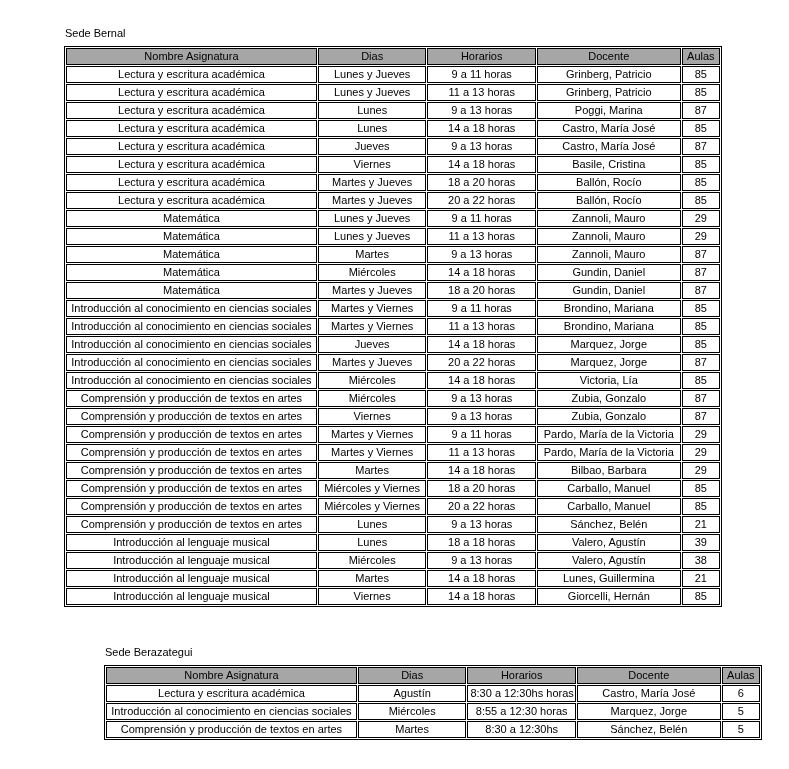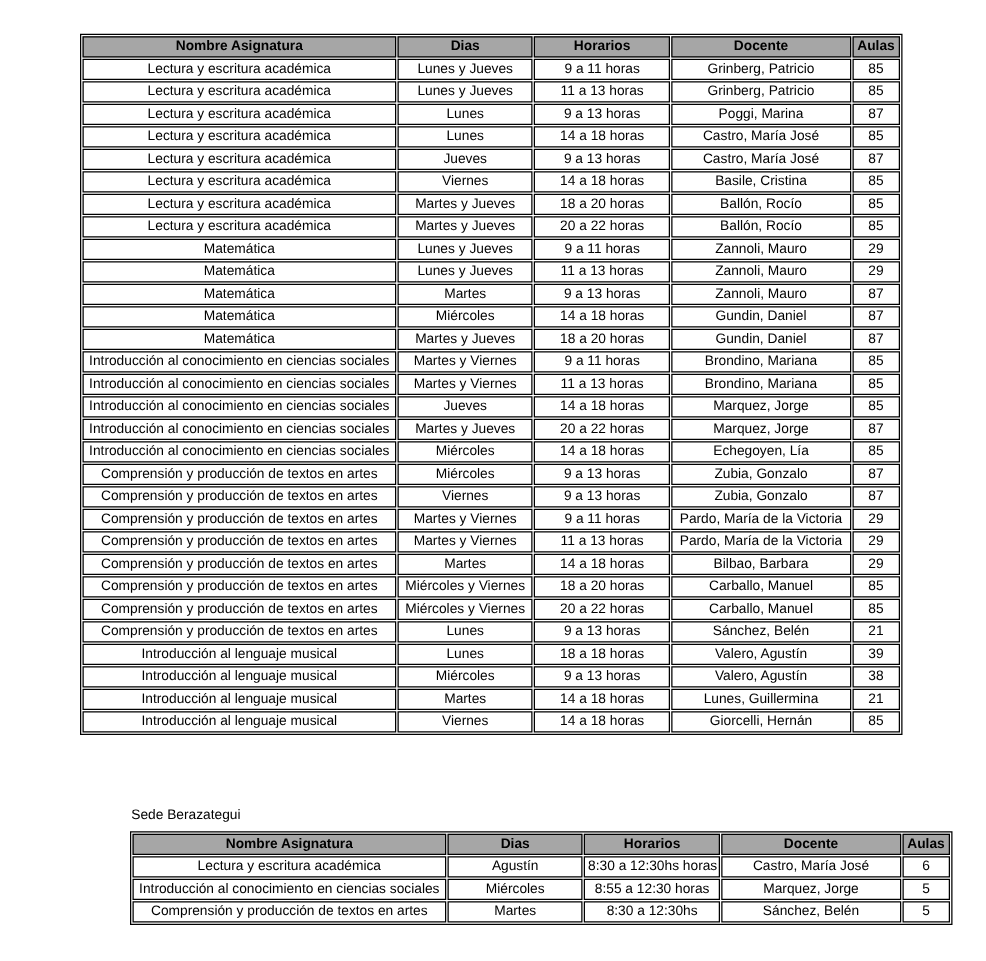--- a/index.html
+++ b/index.html
@@ -43,33 +43,34 @@
     line-height: 13px;
     height: 15px;
     padding: 0 2px;
     text-align: center;
     vertical-align: middle;
     overflow: hidden;
     white-space: nowrap;
   }
   table.sched-table th {
     background: var(--header-bg, #a6a6a6);
-    font-weight: bold;
+    font-weight: normal;
   }
   table.sched-table td {
     background: var(--cell-bg, #ffffff);
     font-weight: normal;
   }
 </style>
 </head>
 <body>
 
 <div class="page">
 
   <section class="sched-section" id="section-0">
+    <div class="section-title">Sede Bernal</div>
     <table class="sched-table">
         <colgroup>
           <col style="width: 38.6%;">
           <col style="width: 16.7%;">
           <col style="width: 16.7%;">
           <col style="width: 22.1%;">
           <col style="width: 5.9%;">
         </colgroup>
         <thead>
           <tr>
@@ -197,21 +198,21 @@
             <td>Introducción al conocimiento en ciencias sociales</td>
             <td>Martes y Jueves</td>
             <td>20 a 22 horas</td>
             <td>Marquez, Jorge</td>
             <td>87</td>
           </tr>
           <tr>
             <td>Introducción al conocimiento en ciencias sociales</td>
             <td>Miércoles</td>
             <td>14 a 18 horas</td>
-            <td>Echegoyen, Lía</td>
+            <td>Victoria, Lía</td>
             <td>85</td>
           </tr>
           <tr>
             <td>Comprensión y producción de textos en artes</td>
             <td>Miércoles</td>
             <td>9 a 13 horas</td>
             <td>Zubia, Gonzalo</td>
             <td>87</td>
           </tr>
           <tr>

